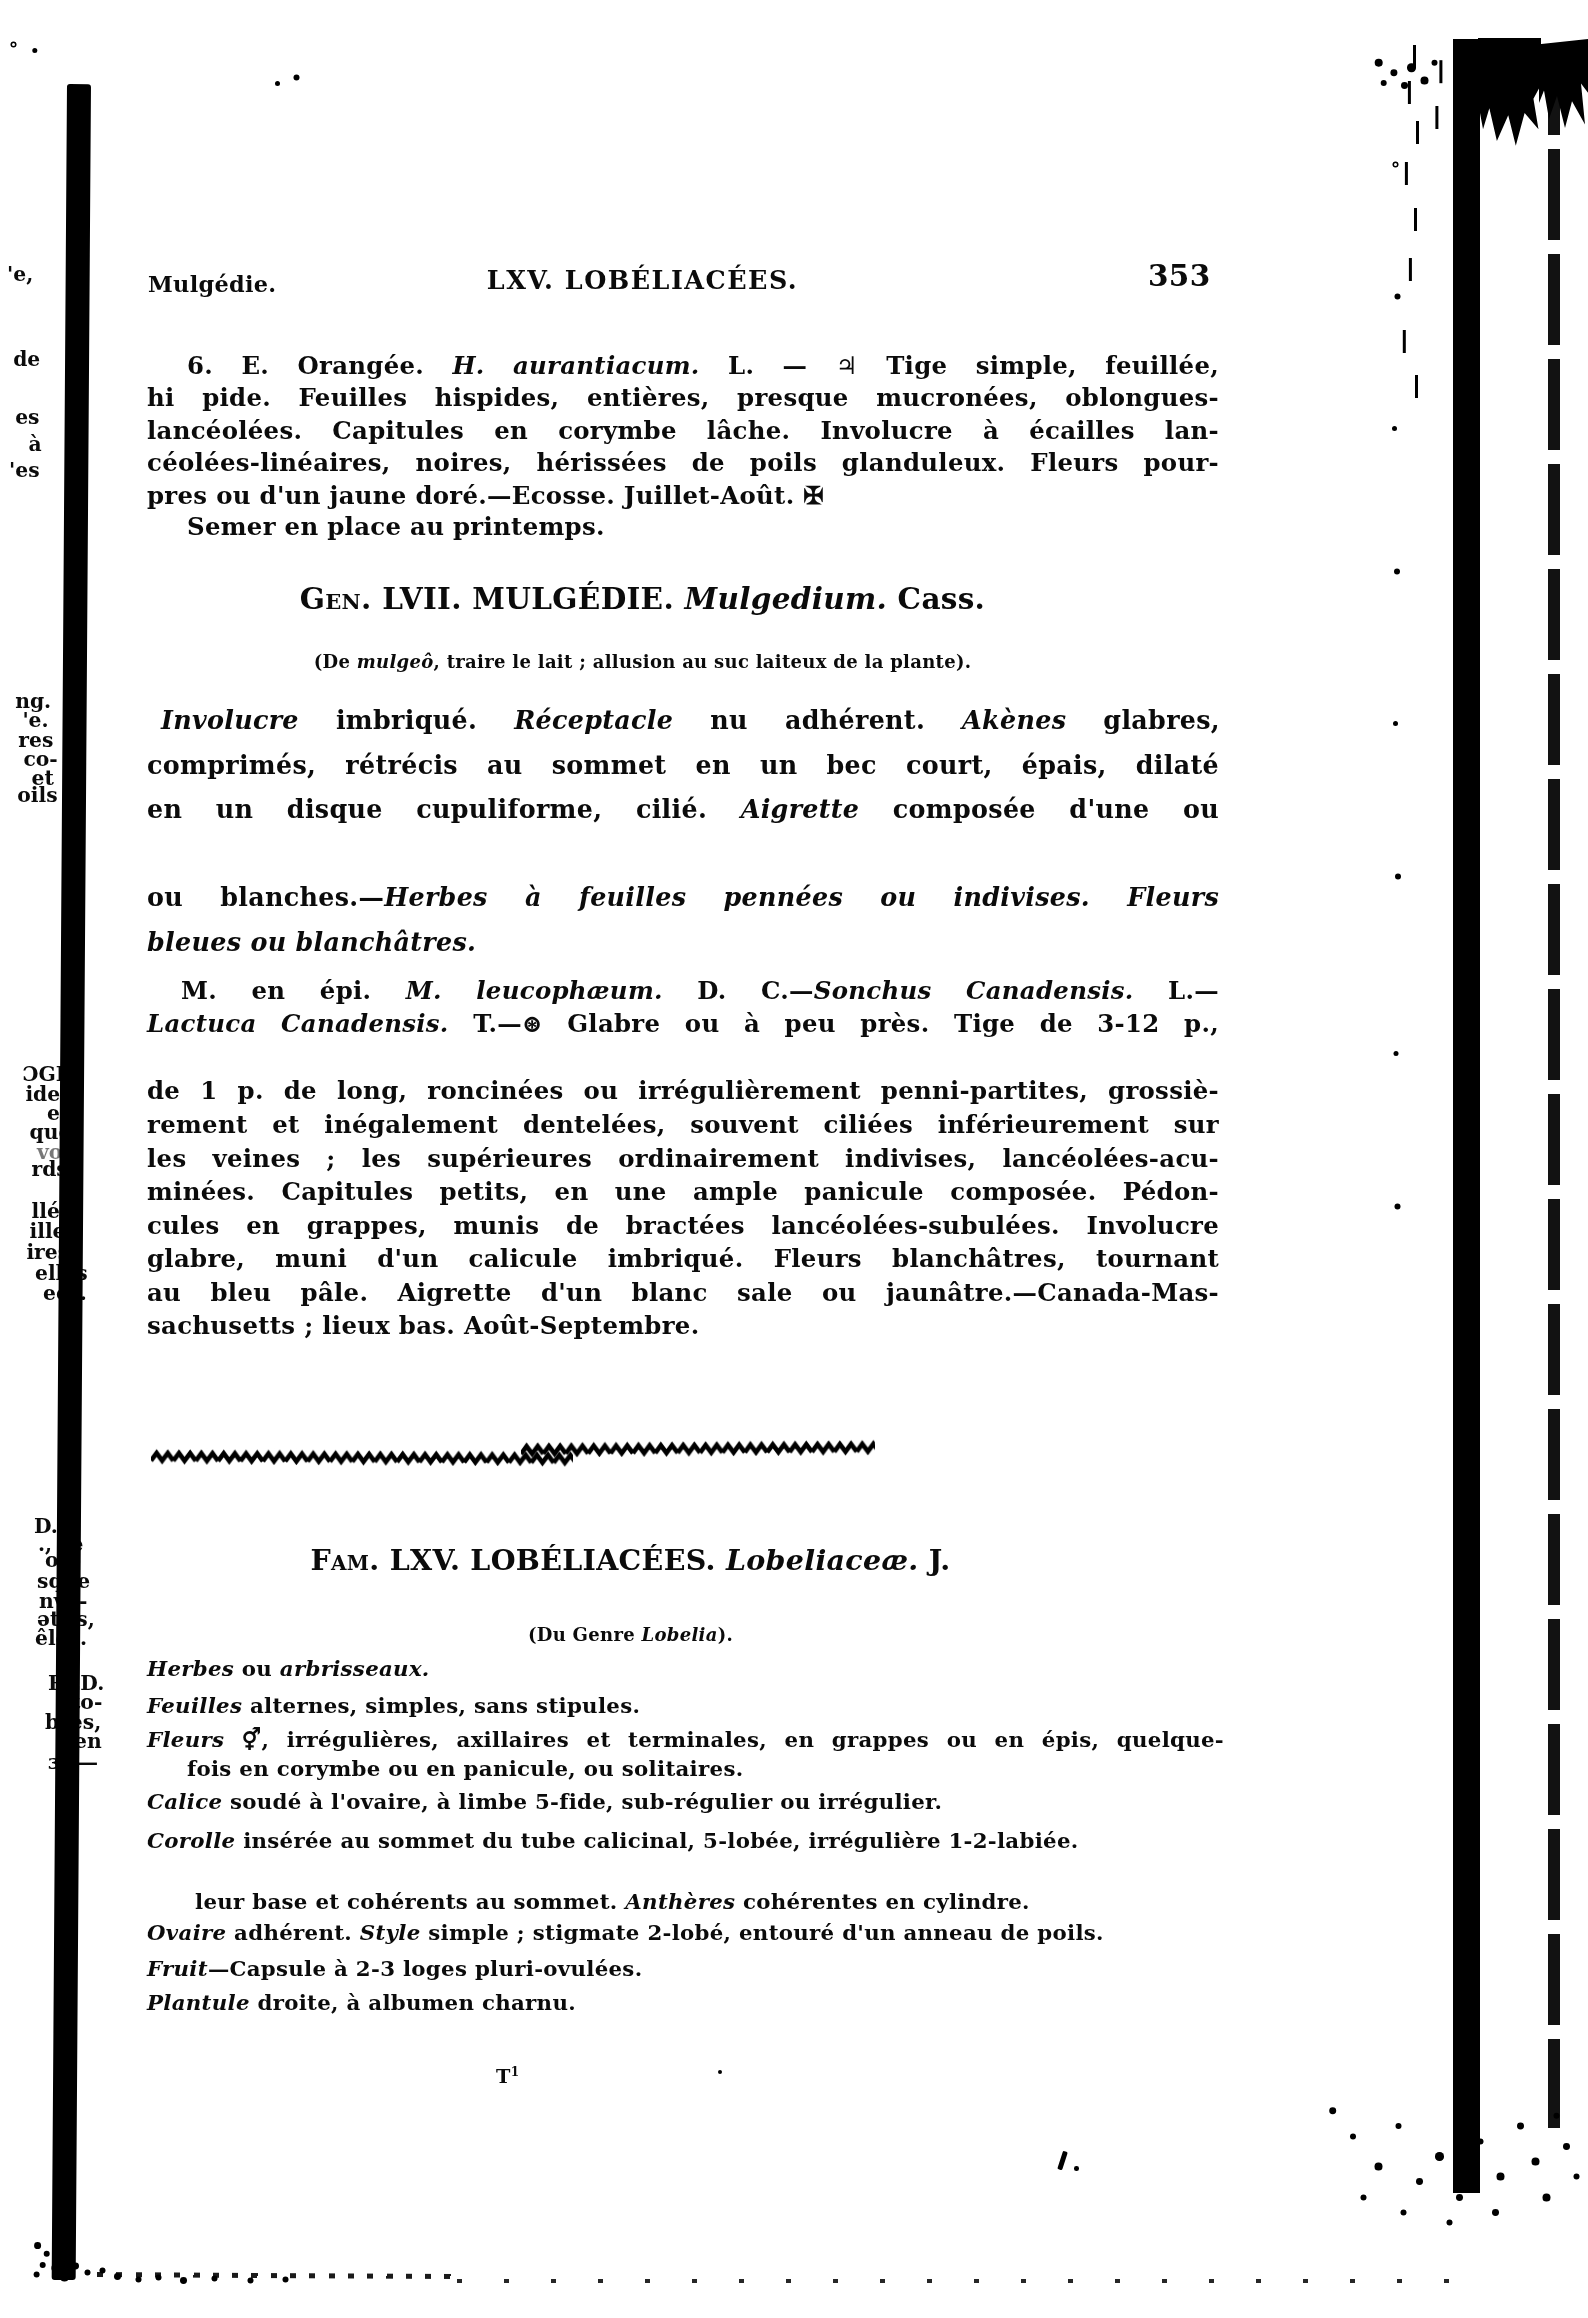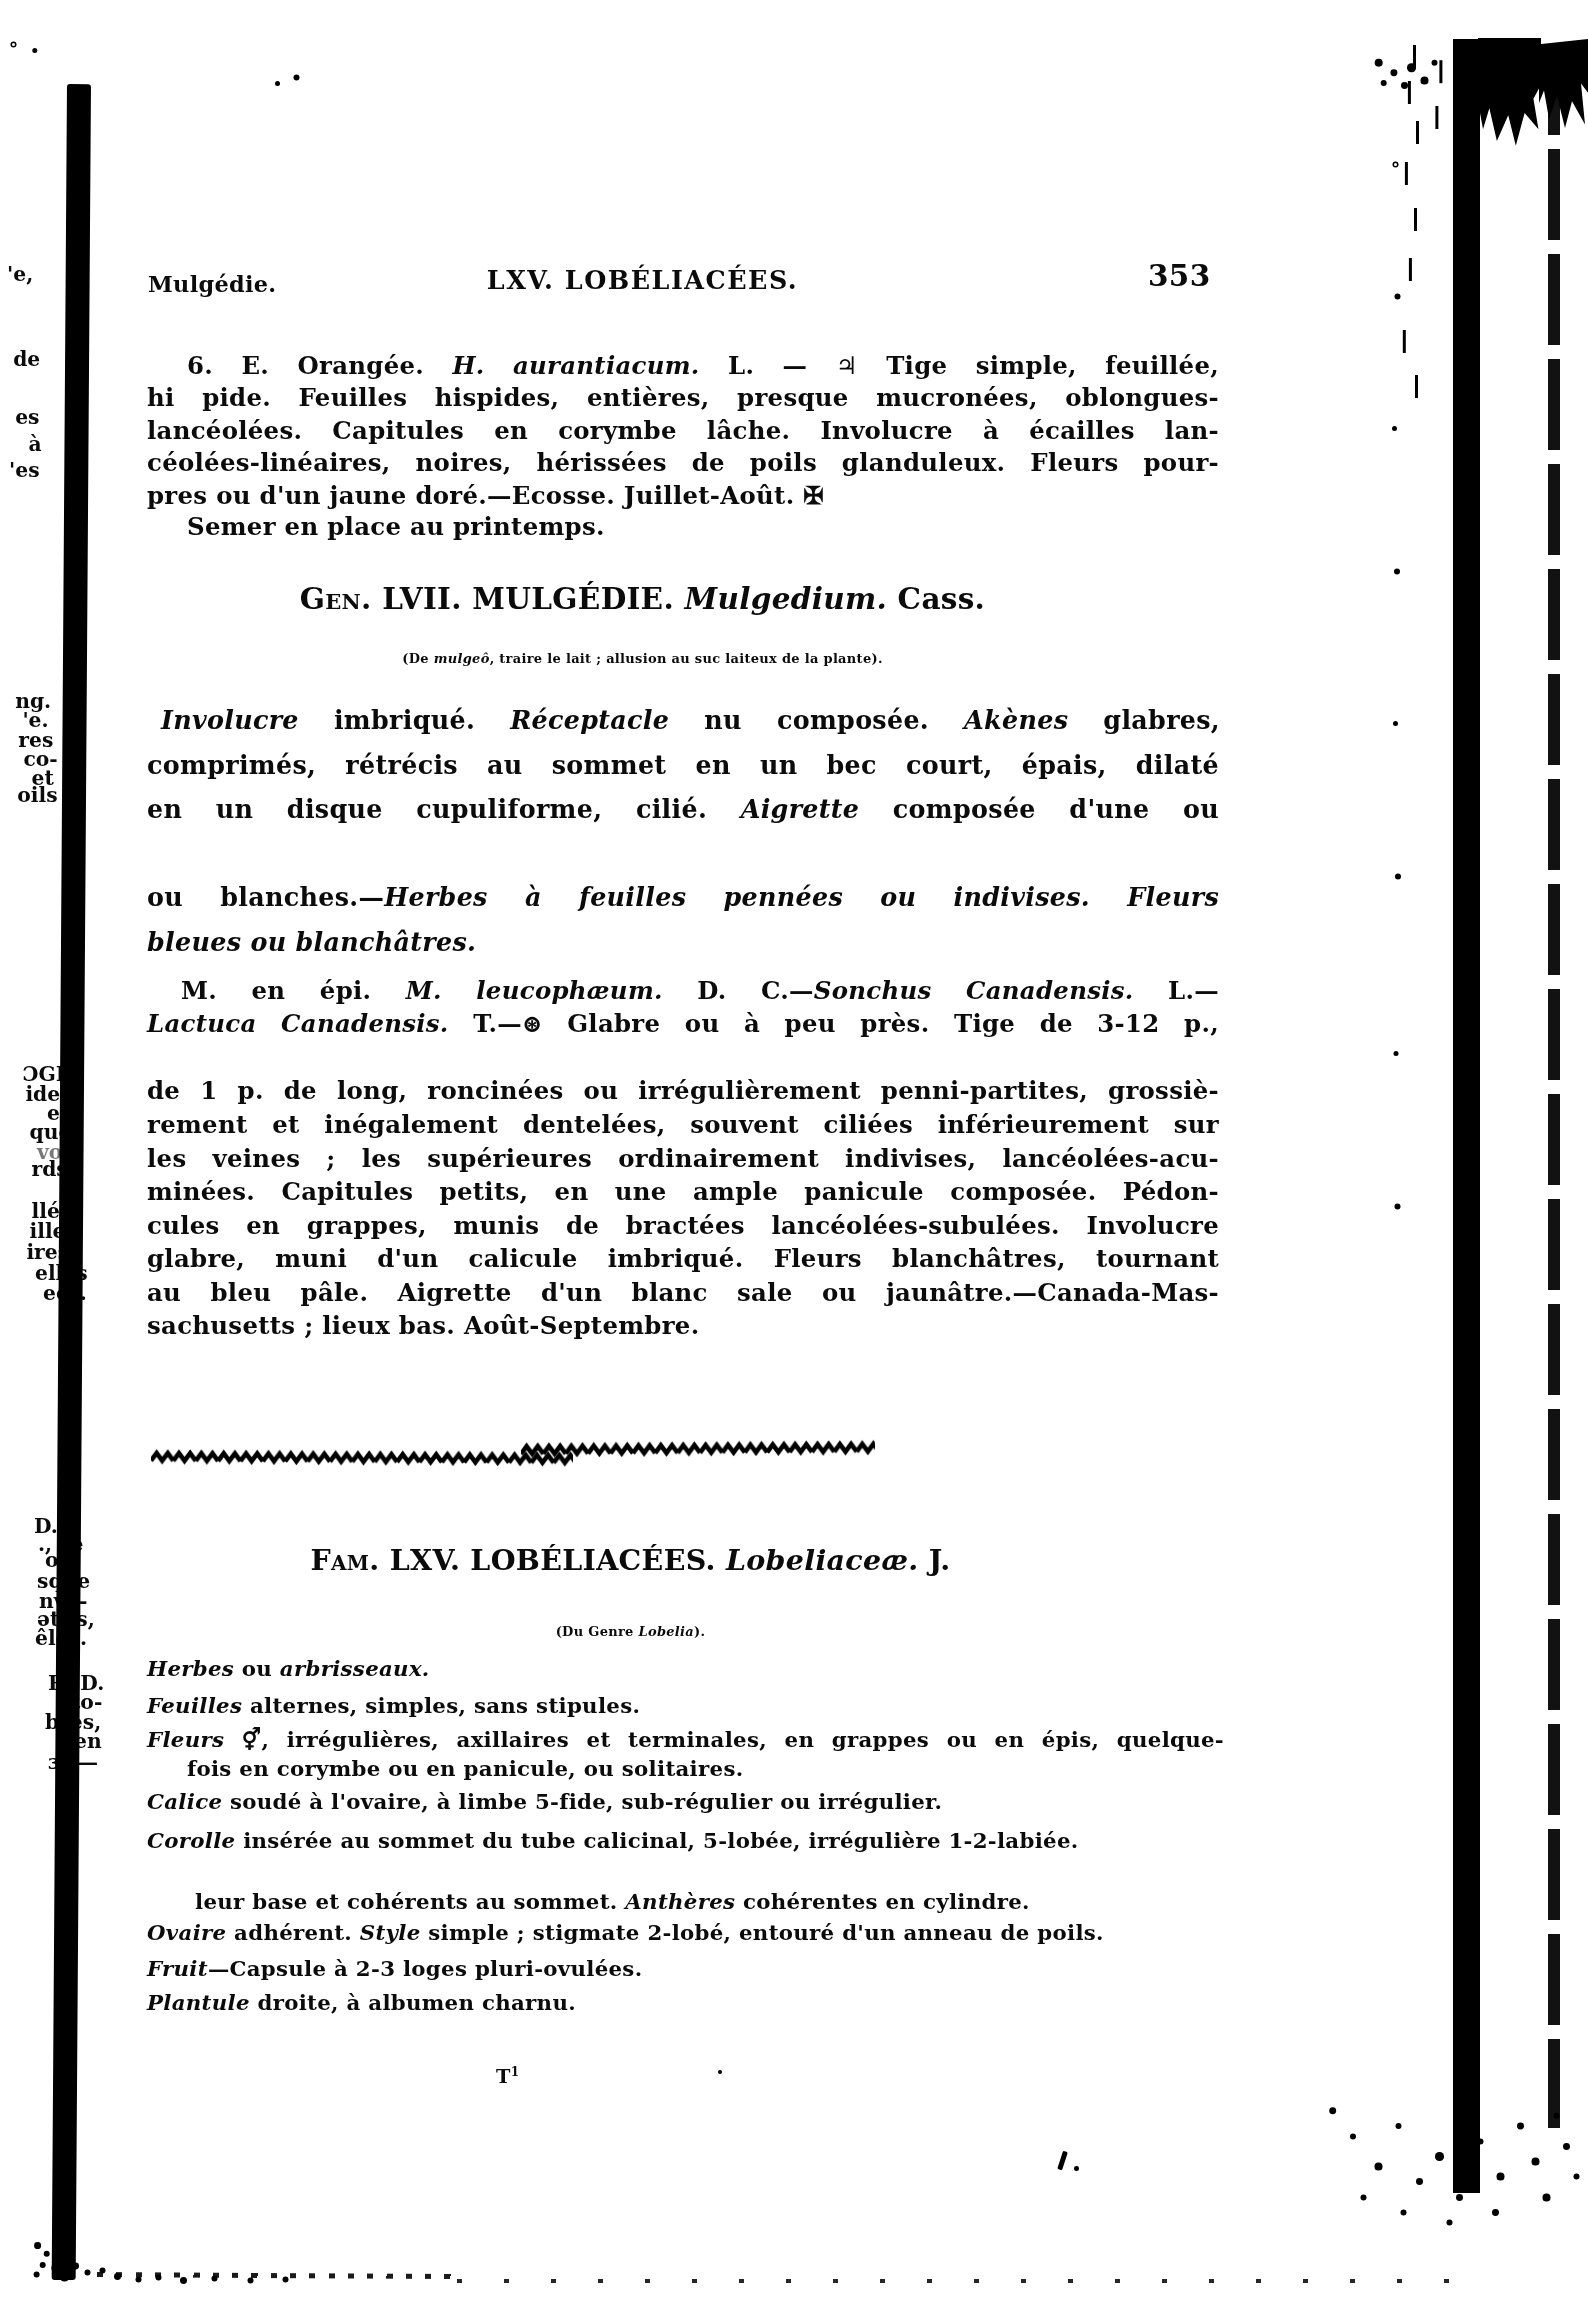--- a/index.html
+++ b/index.html
@@ -2,21 +2,21 @@
 <html style="font-size:8.1px"><head>
 <meta charset="utf-8">
 <style>
   html,body{margin:0;padding:0;background:#e8e8e8;}
   #page{position:relative;width:1589px;height:2319px;background:#ffffff;overflow:hidden;
         font-family:"DejaVu Serif","Liberation Serif",serif;font-weight:bold;color:#0b0b0b;}
   .ln{position:absolute;white-space:nowrap;letter-spacing:0.3px;line-height:1.18;}
   .j{white-space:normal;text-align:justify;text-align-last:justify;}
   .ctr{left:109px;width:1067px;text-align:center;white-space:nowrap;}
   .w-main{left:147px;width:1072px;}
-  .fs38{font-size:19.3px;} .fs40{font-size:13px;} .fs42{font-size:21.3px;}
+  .fs38{font-size:19.3px;} .fs40{font-size:18px;} .fs42{font-size:21.3px;}
   .fs44{font-size:22.4px;} .fs48{font-size:24.4px;} .fs50{font-size:25.4px;}
   .fs56{font-size:28.5px;} .fs58{font-size:29.5px;}
   .r-n{} .r-b{} .r-i{font-style:italic;}
   .r-sc{font-variant:small-caps;}
   .r-sup{font-size:62%;vertical-align:super;}
   .mg{position:absolute;font-size:20.3px;white-space:nowrap;}
   
   .bar-left{position:absolute;left:67px;top:84px;width:24.4px;height:2196px;background:#000;
             transform:rotate(.4deg);transform-origin:top left;border-radius:3px;}
   .band-main{position:absolute;left:1453px;top:39px;width:27.4px;height:2154px;background:#000;}
@@ -51,21 +51,21 @@
   <div class="ln fs48 j" style="top:352px;left:187px;width:1032px"><span class="r-n">6. </span><span class="r-b">E. Orangée.</span><span class="r-n"> </span><span class="r-i">H. aurantiacum.</span><span class="r-n"> L. — ♃ Tige simple, feuillée,</span></div>
   <div class="ln fs48 j w-main" style="top:384px"><span class="r-n">hi pide. Feuilles hispides, entières, presque mucronées, oblongues-</span></div>
   <div class="ln fs48 j w-main" style="top:417px"><span class="r-n">lancéolées. Capitules en corymbe lâche. Involucre à écailles lan-</span></div>
   <div class="ln fs48 j w-main" style="top:449px"><span class="r-n">céolées-linéaires, noires, hérissées de poils glanduleux. Fleurs pour-</span></div>
   <div class="ln fs48" style="top:482px;left:147px"><span class="r-n">pres ou d'un jaune doré.—Ecosse. Juillet-Août. ✠</span></div>
   <div class="ln fs48" style="top:513px;left:187px"><span class="r-n">Semer en place au printemps.</span></div>
 
   <div class="ln fs58 ctr" style="top:582px"><span class="r-sc">Gen.</span><span class="r-n"> LVII. MULGÉDIE. </span><span class="r-i">Mulgedium.</span><span class="r-n"> Cass.</span></div>
   <div class="ln fs40 ctr" style="top:651px"><span class="r-n">(De </span><span class="r-i">mulgeô</span><span class="r-n">, traire le lait ; allusion au suc laiteux de la plante).</span></div>
 
-  <div class="ln fs50 j" style="top:706px;left:161px;width:1059px"><span class="r-i">Involucre</span><span class="r-n"> imbriqué. </span><span class="r-i">Réceptacle</span><span class="r-n"> nu composée. </span><span class="r-i">Akènes</span><span class="r-n"> glabres,</span></div>
+  <div class="ln fs50 j" style="top:706px;left:161px;width:1059px"><span class="r-i">Involucre</span><span class="r-n"> imbriqué. </span><span class="r-i">Réceptacle</span><span class="r-n"> nu adhérent. </span><span class="r-i">Akènes</span><span class="r-n"> glabres,</span></div>
   <div class="ln fs50 j w-main" style="top:751px"><span class="r-n">comprimés, rétrécis au sommet en un bec court, épais, dilaté</span></div>
   <div class="ln fs50 j w-main" style="top:795px"><span class="r-n">en un disque cupuliforme, cilié. </span><span class="r-i">Aigrette</span><span class="r-n"> composée d'une ou</span></div>
   <div class="ln fs50 j w-main" style="top:883px"><span class="r-n">ou blanches.—</span><span class="r-i">Herbes à feuilles pennées ou indivises. Fleurs</span></div>
   <div class="ln fs50" style="top:928px;left:147px"><span class="r-i">bleues ou blanchâtres.</span></div>
 
   <div class="ln fs48 j" style="top:977px;left:181px;width:1038px"><span class="r-b">M. en épi.</span><span class="r-n"> </span><span class="r-i">M. leucophæum.</span><span class="r-n"> D. C.—</span><span class="r-i">Sonchus Canadensis.</span><span class="r-n"> L.—</span></div>
   <div class="ln fs48 j w-main" style="top:1010px"><span class="r-i">Lactuca Canadensis.</span><span class="r-n"> T.—⊛ Glabre ou à peu près. Tige de 3-12 p.,</span></div>
   <div class="ln fs48 j w-main" style="top:1077px"><span class="r-n">de 1 p. de long, roncinées ou irrégulièrement penni-partites, grossiè-</span></div>
   <div class="ln fs48 j w-main" style="top:1111px"><span class="r-n">rement et inégalement dentelées, souvent ciliées inférieurement sur</span></div>
   <div class="ln fs48 j w-main" style="top:1145px"><span class="r-n">les veines ; les supérieures ordinairement indivises, lancéolées-acu-</span></div>

